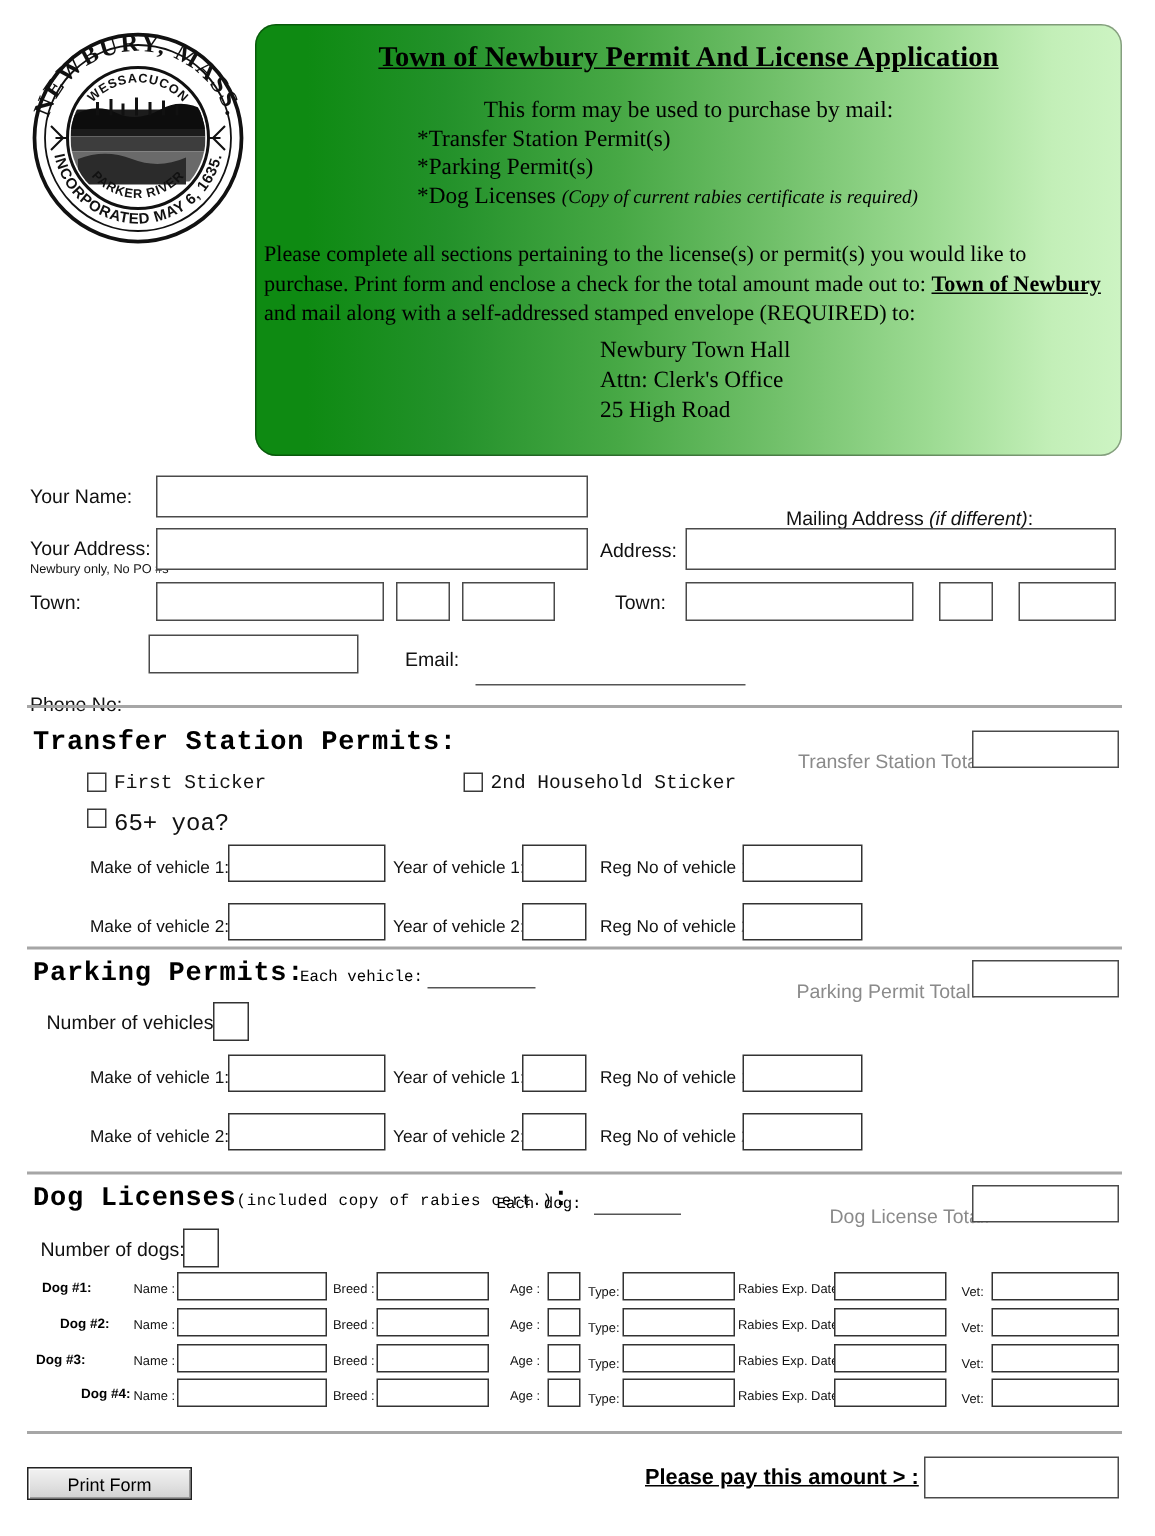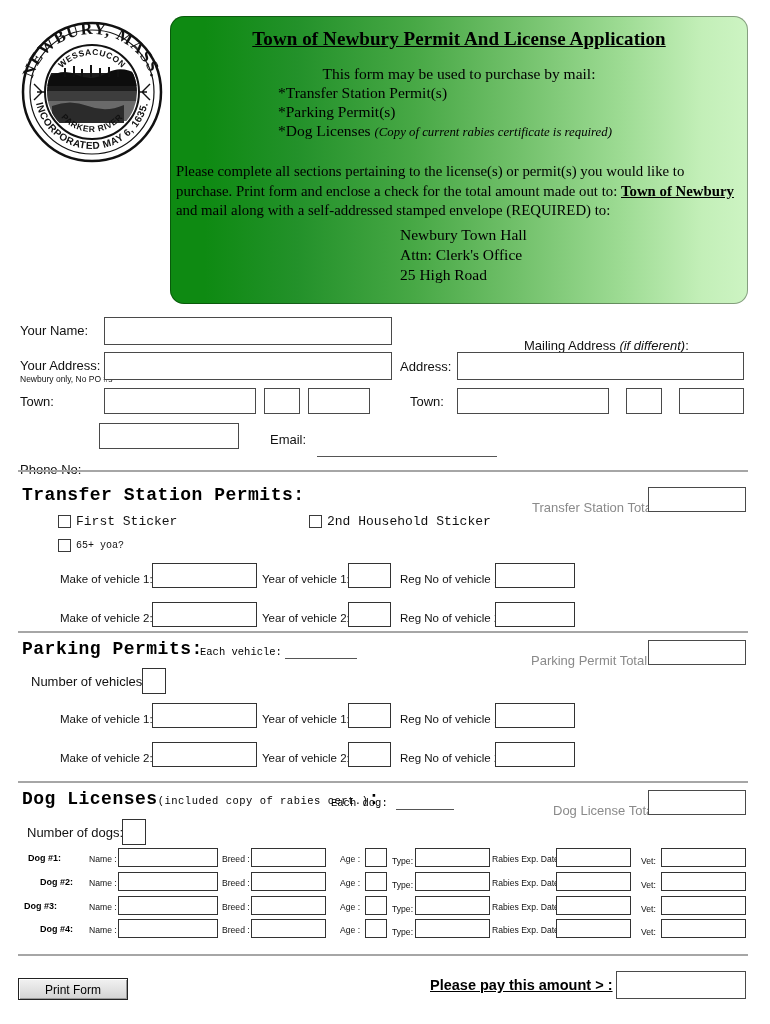--- a/index.html
+++ b/index.html
@@ -288,21 +288,21 @@
   <div class="lbl lbl-gray" style="left:532px; top:500px;">Transfer Station Total:</div>
   <div class="box" style="left:648px; top:487px; width:98px; height:25px;"></div>
 
   <div class="chk" style="left:58px; top:515px;"></div>
   <div class="lbl lbl-mono" style="left:76px; top:514px;">First Sticker</div>
 
   <div class="chk" style="left:309px; top:515px;"></div>
   <div class="lbl lbl-mono" style="left:327px; top:514px;">2nd Household Sticker</div>
 
   <div class="chk" style="left:58px; top:539px;"></div>
-  <div class="lbl lbl-mono" style="left:76px; top:540px; font-size:10px;">65+ yoa?</div>
+  <div class="lbl lbl-mono" style="left:76px; top:540px; font-size:16px;">65+ yoa?</div>
 
   <div class="lbl" style="left:60px; top:573px; font-size:11.5px;">Make of vehicle 1:</div>
   <div class="box box-dark" style="left:152px; top:563px; width:105px; height:25px;"></div>
   <div class="lbl" style="left:262px; top:573px; font-size:11.5px;">Year of vehicle 1:</div>
   <div class="box box-dark" style="left:348px; top:563px; width:43px; height:25px;"></div>
   <div class="lbl" style="left:400px; top:573px; font-size:11.5px;">Reg No of vehicle 1:</div>
   <div class="box box-dark" style="left:495px; top:563px; width:80px; height:25px;"></div>
 
   <div class="lbl" style="left:60px; top:612px; font-size:11.5px;">Make of vehicle 2:</div>
   <div class="box box-dark" style="left:152px; top:602px; width:105px; height:25px;"></div>
@@ -389,21 +389,21 @@
   <div class="box box-dark" style="left:251px; top:896px; width:75px; height:19px;"></div>
   <div class="dog-lbl" style="left:340px; top:902px;">Age :</div>
   <div class="box box-dark" style="left:365px; top:896px; width:22px; height:19px;"></div>
   <div class="dog-lbl" style="left:392px; top:904px;">Type:</div>
   <div class="box box-dark" style="left:415px; top:896px; width:75px; height:19px;"></div>
   <div class="dog-lbl" style="left:492px; top:902px;">Rabies Exp. Date:</div>
   <div class="box box-dark" style="left:556px; top:896px; width:75px; height:19px;"></div>
   <div class="dog-lbl" style="left:641px; top:904px;">Vet:</div>
   <div class="box box-dark" style="left:661px; top:896px; width:85px; height:19px;"></div>
 
-  <div class="dog-tag" style="left:40px; top:924px;">Dog #4:</div>
+  <div class="dog-tag" style="left:54px; top:924px;">Dog #4:</div>
   <div class="dog-lbl" style="left:89px; top:925px;">Name :</div>
   <div class="box box-dark" style="left:118px; top:919px; width:100px; height:19px;"></div>
   <div class="dog-lbl" style="left:222px; top:925px;">Breed :</div>
   <div class="box box-dark" style="left:251px; top:919px; width:75px; height:19px;"></div>
   <div class="dog-lbl" style="left:340px; top:925px;">Age :</div>
   <div class="box box-dark" style="left:365px; top:919px; width:22px; height:19px;"></div>
   <div class="dog-lbl" style="left:392px; top:927px;">Type:</div>
   <div class="box box-dark" style="left:415px; top:919px; width:75px; height:19px;"></div>
   <div class="dog-lbl" style="left:492px; top:925px;">Rabies Exp. Date:</div>
   <div class="box box-dark" style="left:556px; top:919px; width:75px; height:19px;"></div>

